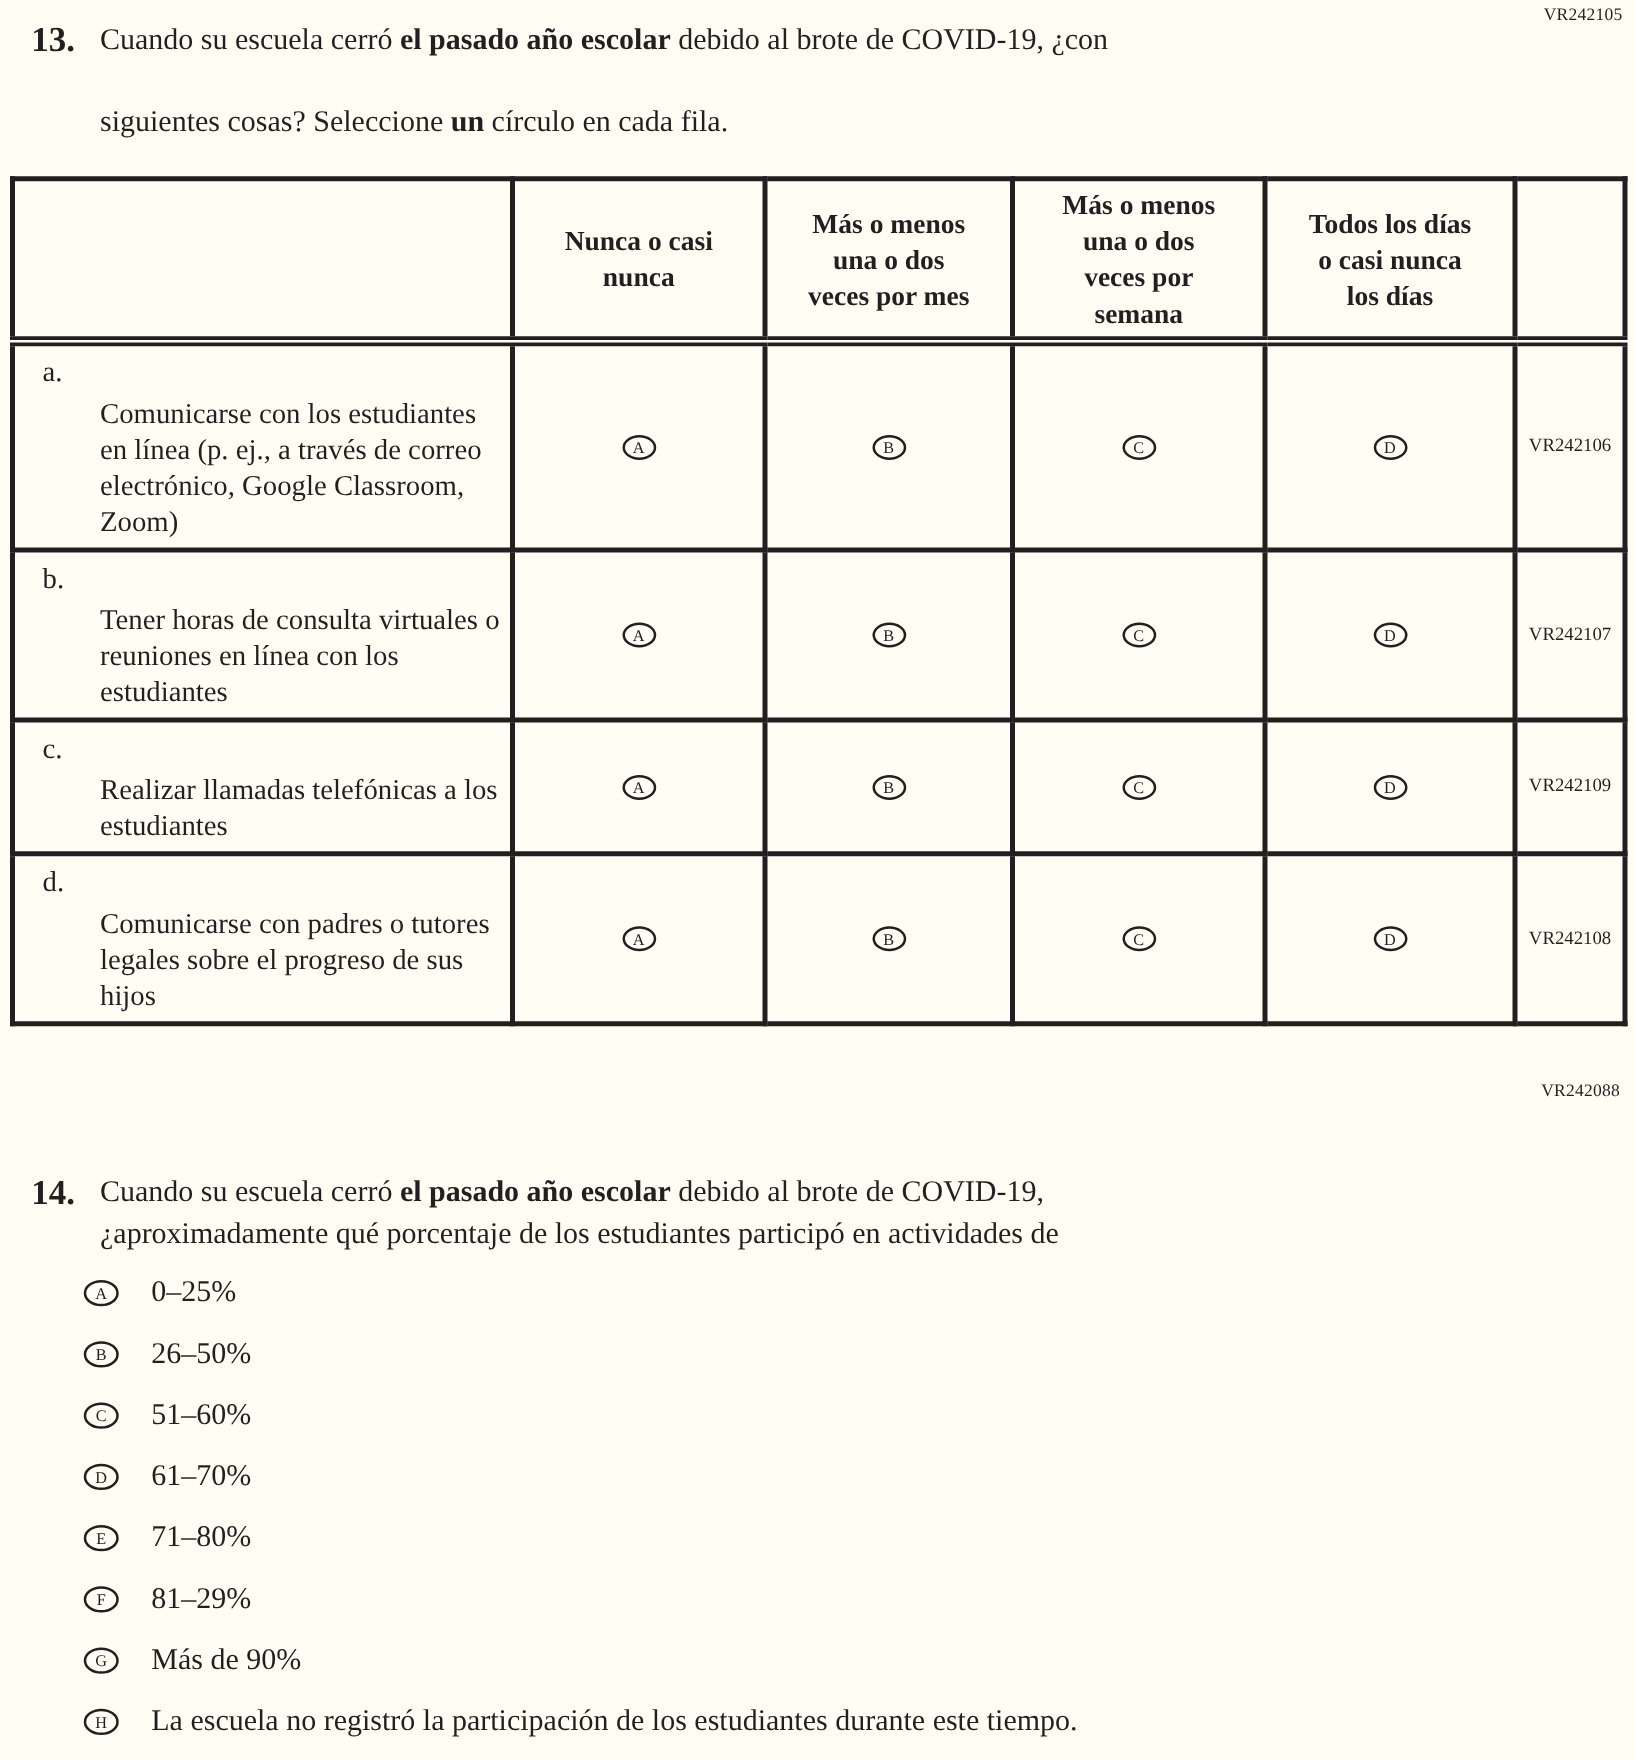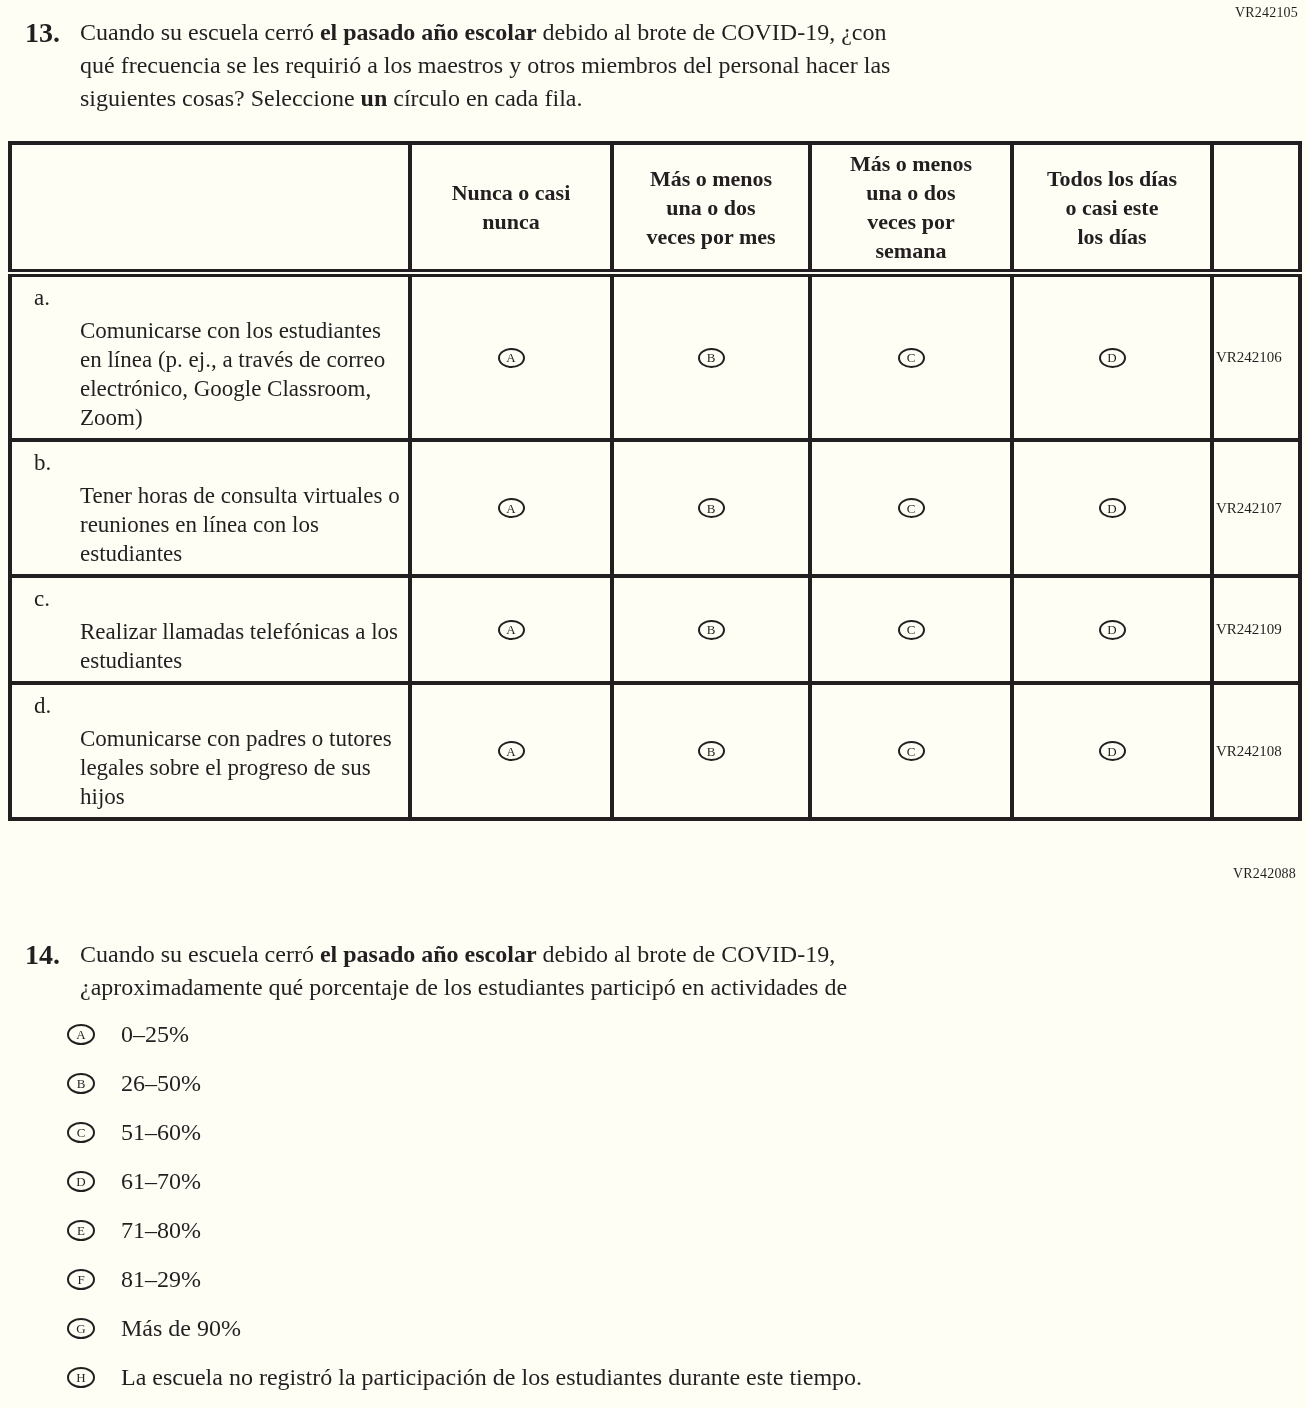--- a/index.html
+++ b/index.html
@@ -42,21 +42,21 @@
     white-space:pre-line;
     height:124px;
   }
   .freq-table tbody tr{ height:92px; }
   .freq-table tbody tr.tall{ height:150px; }
   td.stub{ vertical-align:middle; padding:6px 8px 6px 0; }
   td.stub .wrap{ display:flex; font-size:23px; line-height:29px; }
   td.stub .prefix{ flex:0 0 68px; padding-left:22px; }
   td.stub .text{ flex:1;margin-top:33px; }
   td.opt{ text-align:center; vertical-align:middle; }
-  td.code{ text-align:left; vertical-align:middle; font-size:15px; padding:0 2px; }
+  td.code{ text-align:center; vertical-align:middle; font-size:15px; padding:0 2px; }
 
   .bubble{
     display:inline-flex; align-items:center; justify-content:center;
     width:27px; height:20px;
     border:2px solid #231f20; border-radius:50%;
     font-size:13px; line-height:1;
     cursor:pointer; background:transparent;
   }
   .options{ margin:6px 0 0 67px; }
   .option{ display:flex; align-items:center; height:49px; }
@@ -65,21 +65,21 @@
 </style>
 </head>
 <body>
 
 <div class="page">
 
   <div class="corner-code">VR242105</div>
 
   <section class="question q13">
     <span class="q-num">13.</span>
-    <p class="q-text" id="q13-text"><span>Cuando su escuela cerró </span><b>el pasado año escolar</b><span> debido al brote de COVID-19, ¿con</span><br><span>qué frecuencia se les requirió a los maestros y otros miembros del personal hacer las</span><br><span>siguientes cosas? Seleccione </span><b>un</b><span> círculo en cada fila.</span></p>
+    <p class="q-text" id="q13-text"><span>Cuando su escuela cerró </span><b>el pasado año escolar</b><span> debido al brote de COVID-19, ¿con</span><br><br><span>siguientes cosas? Seleccione </span><b>un</b><span> círculo en cada fila.</span></p>
   </section>
 
   <table class="freq-table">
     <colgroup>
       <col style="width:400px">
       <col style="width:202px">
       <col style="width:198px">
       <col style="width:202px">
       <col style="width:200px">
       <col style="width:88px">
@@ -90,21 +90,21 @@
         <th>Nunca o casi
 nunca</th>
           <th>Más o menos
 una o dos
 veces por mes</th>
           <th>Más o menos
 una o dos
 veces por
 semana</th>
           <th>Todos los días
-o casi este
+o casi nunca
 los días</th>
           <th class="code-h" id="code-header"></th>
       </tr>
     </thead>
     <tbody id="q13-rows">
         <tr class="tall">
           <td class="stub">
             <div class="wrap">
               <span class="prefix">a.</span>
               <span class="text">Comunicarse con los estudiantes en línea (p. ej., a través de correo electrónico, Google Classroom, Zoom)</span>

